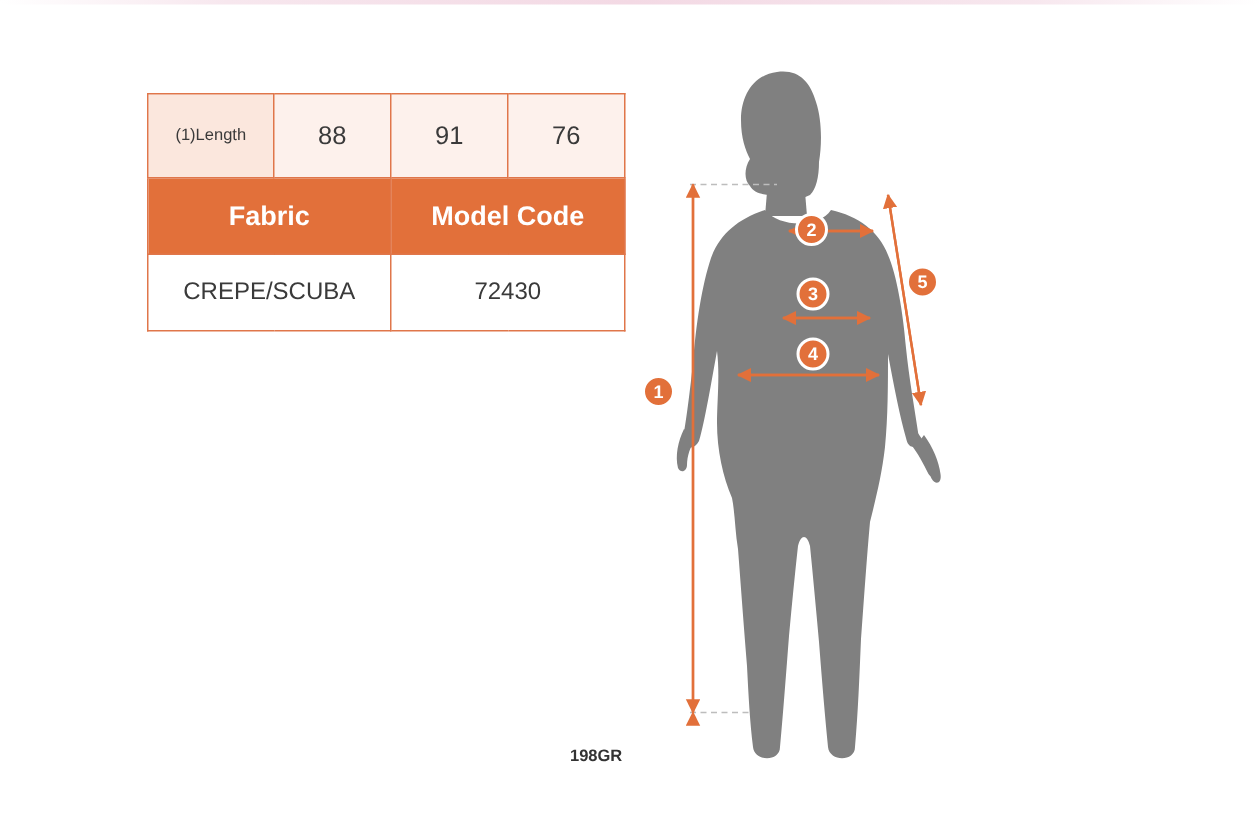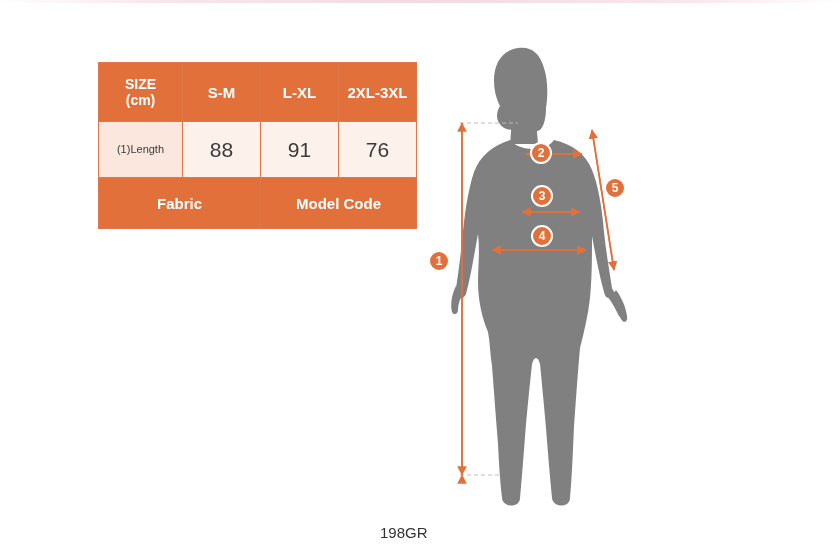--- a/index.html
+++ b/index.html
@@ -51,44 +51,44 @@
   }
   .size-table td.rowlabel {
     background: #fbe7dd;
     font-size: 11px;
     line-height: 1.2;
     padding: 2px 4px;
     width: 84px;
   }
   .size-table td.val {
     background: #fdf1ec;
-    font-size: 21px;
+    font-size: 17px;
   }
   .size-table tr.data td {
     height: 51px;
   }
   .size-table tr.fabric-hdr td {
     background: #e2703a;
     color: #ffffff;
     font-weight: bold;
-    font-size: 15px;
+    font-size: 18px;
     height: 48px;
   }
   .size-table tr.fabric-val td {
     background: #ffffff;
     font-size: 16px;
     height: 48px;
     color: #3a3a3a;
   }
   .weight-label {
     position: absolute;
     left: 380px;
-    top: 524px;
-    font-size: 15px;
-    font-weight: normal;
+    top: 498px;
+    font-size: 11px;
+    font-weight: bold;
     color: #333;
   }
   
   .figure-area {
     position: absolute;
     left: 440px;
     top: 20px;
     width: 260px;
     height: 500px;
   }
@@ -131,46 +131,41 @@
 <div class="top-rule"></div>
 
 <table class="size-table">
   <colgroup>
     <col style="width:84px">
     <col style="width:78px">
     <col style="width:78px">
     <col style="width:78px">
   </colgroup>
   <tbody>
-    <tr class="hdr">
-      <td class="first">
-        <div>SIZE</div>
-        <div>(cm)</div>
-      </td>
-      <td>S-M</td>
-      <td>L-XL</td>
-      <td>2XL-3XL</td>
-    </tr>
 
     <tr class="data">
       <td class="rowlabel">(1)Length</td>
       <td class="val">88</td>
       <td class="val">91</td>
       <td class="val">76</td>
     </tr>
 
 
 
 
 
     <tr class="fabric-hdr">
       <td colspan="2">Fabric</td>
       <td colspan="2">Model Code</td>
     </tr>
 
+    <tr class="fabric-val">
+      <td colspan="2">CREPE/SCUBA</td>
+      <td colspan="2">72430</td>
+    </tr>
   </tbody>
 </table>
 
 <div class="weight-label">198GR</div>
 
 <div class="figure-area">
   <svg class="body-svg" width="260" height="500" viewBox="0 0 260 500">
     <g fill="#808080">
 
       <path d="M78 28 C62 30 54 44 54 60 C54 72 57 80 60 86 C56 92 56 100 60 104

